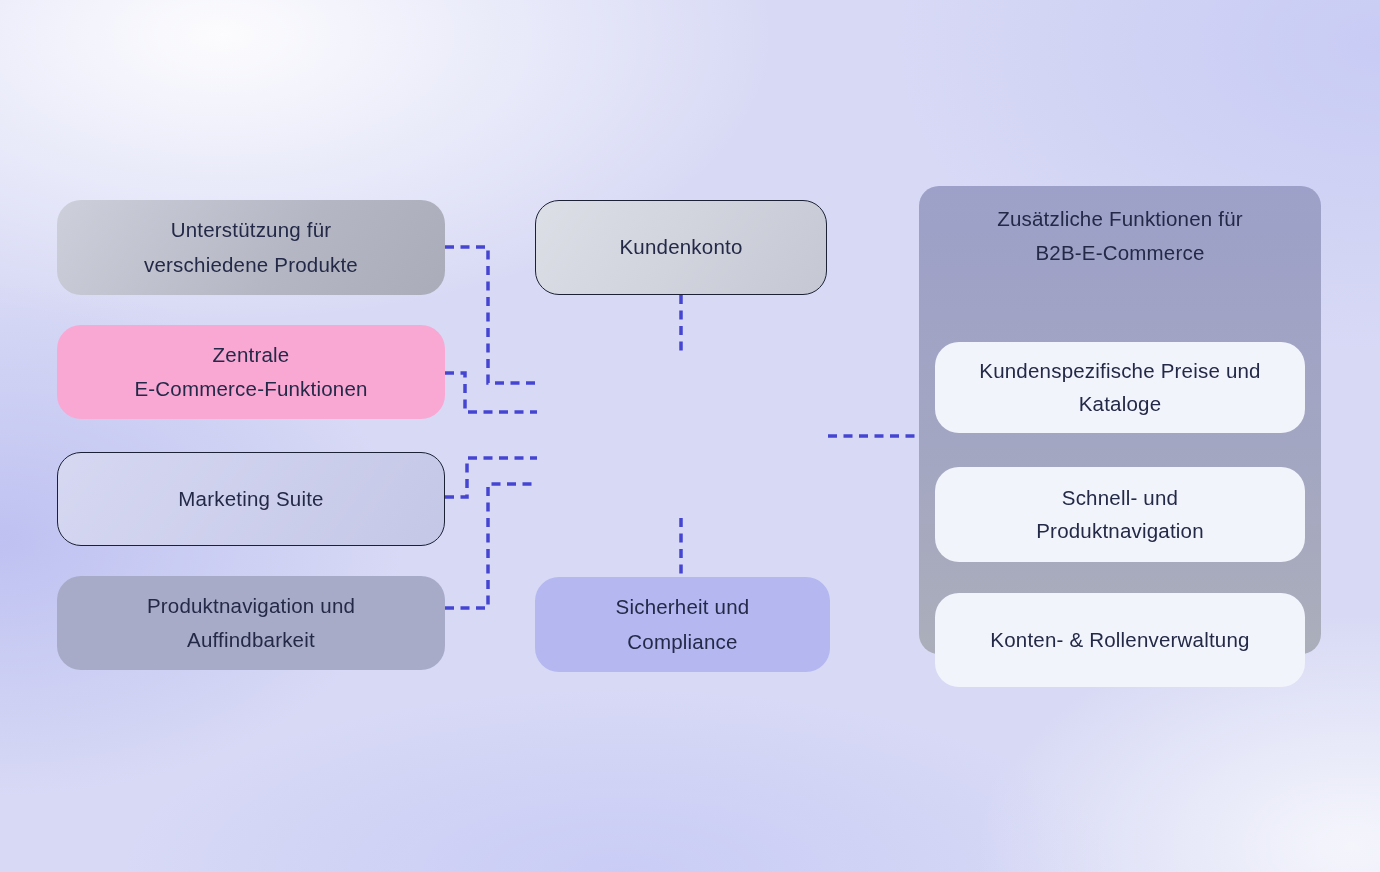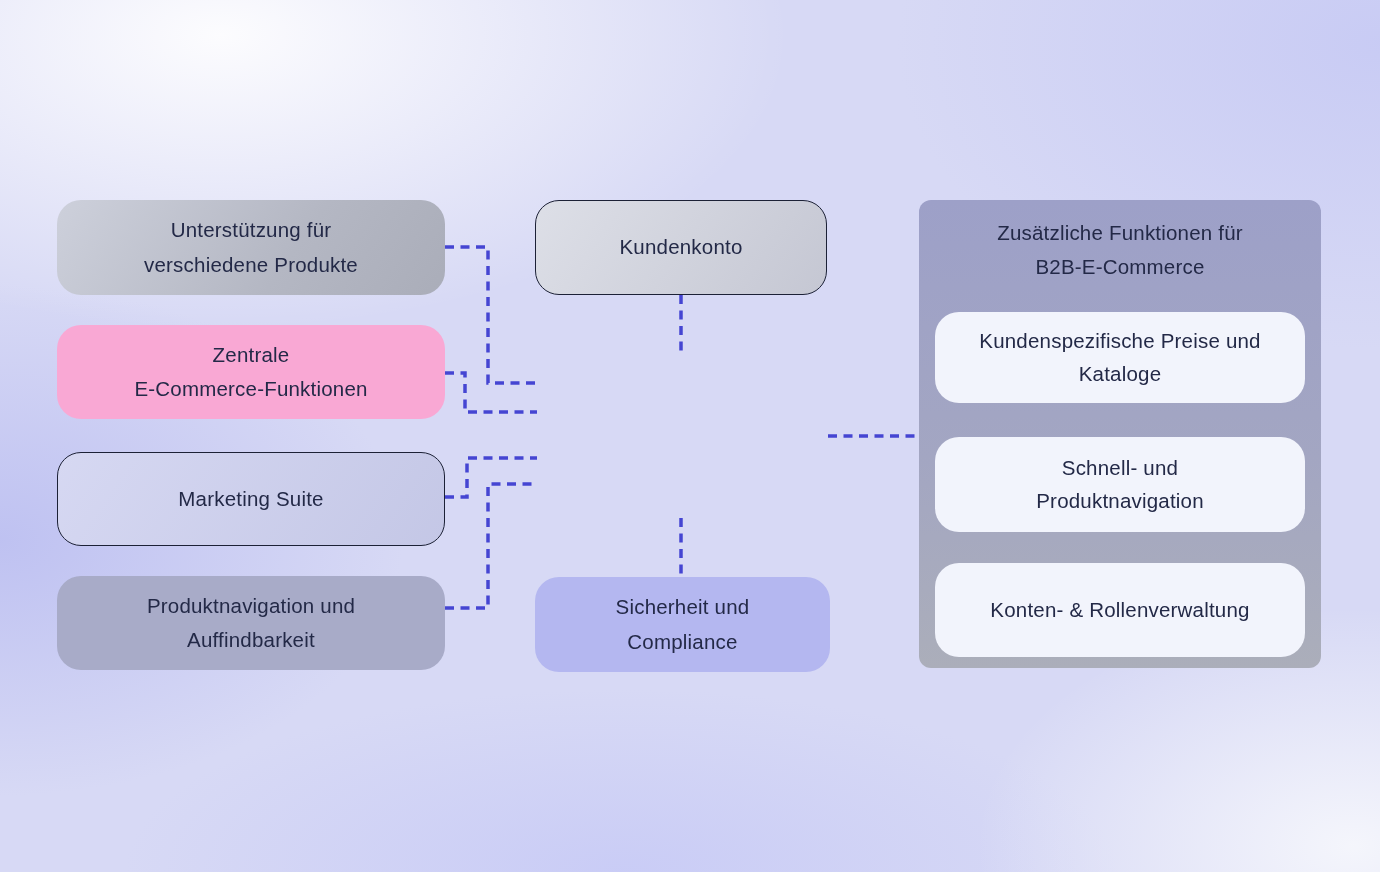--- a/index.html
+++ b/index.html
@@ -27,31 +27,31 @@
   .n2{left:57px;top:325px;width:388px;height:94px;background:#f9a8d4;}
   .n3{left:57px;top:452px;width:388px;height:94px;border:1.6px solid #1c2136;
       background:linear-gradient(125deg,#d6d8f2 0%,#c4c7e6 100%);}
   .n4{left:57px;top:576px;width:388px;height:94px;background:#a8abc8;}
   .kundenkonto{left:535px;top:200px;width:292px;height:95px;border:1.6px solid #1c2136;
       background:linear-gradient(125deg,#dddfe7 0%,#c5c7d3 100%);}
   .hub{left:537px;top:352px;width:291px;height:166px;background:#3534eb;
       color:#ffffff;font-weight:bold;font-size:30px;line-height:1.4;border-radius:28px;letter-spacing:0.3px;}
   .sicherheit{left:535px;top:577px;width:295px;height:95px;background:#b4b7f0;}
   .panel{
-    position:absolute;left:919px;top:200px;width:402px;height:468px;border-radius:12px;
+    position:absolute;left:919px;top:186px;width:402px;height:468px;border-radius:20px;
     background:linear-gradient(180deg,#9da0c8 0%,#a3a6c2 55%,#abaeba 100%);
   }
   .panel-title{
     position:absolute;top:16px;left:0;width:100%;text-align:center;color:#232947;
     font-size:20.5px;line-height:1.66;white-space:pre-line;letter-spacing:0.2px;
   }
   .p-item{
     position:absolute;left:16px;width:370px;background:#f2f4fc;border-radius:24px;
     display:flex;align-items:center;justify-content:center;color:#232947;
-    font-size:20.5px;line-height:1.6;text-align:center;white-space:pre-line;letter-spacing:0.2px;
+    font-size:20.5px;line-height:1.6;text-align:center;white-space:pre-line;letter-spacing:0.2px;margin-top:44px;
   }
   .pi1{top:112px;height:91px;}
   .pi2{top:237px;height:95px;}
   .pi3{top:363px;height:94px;justify-content:center;}
 </style>
 </head>
 <body>
 
 <div class="stage">
 

